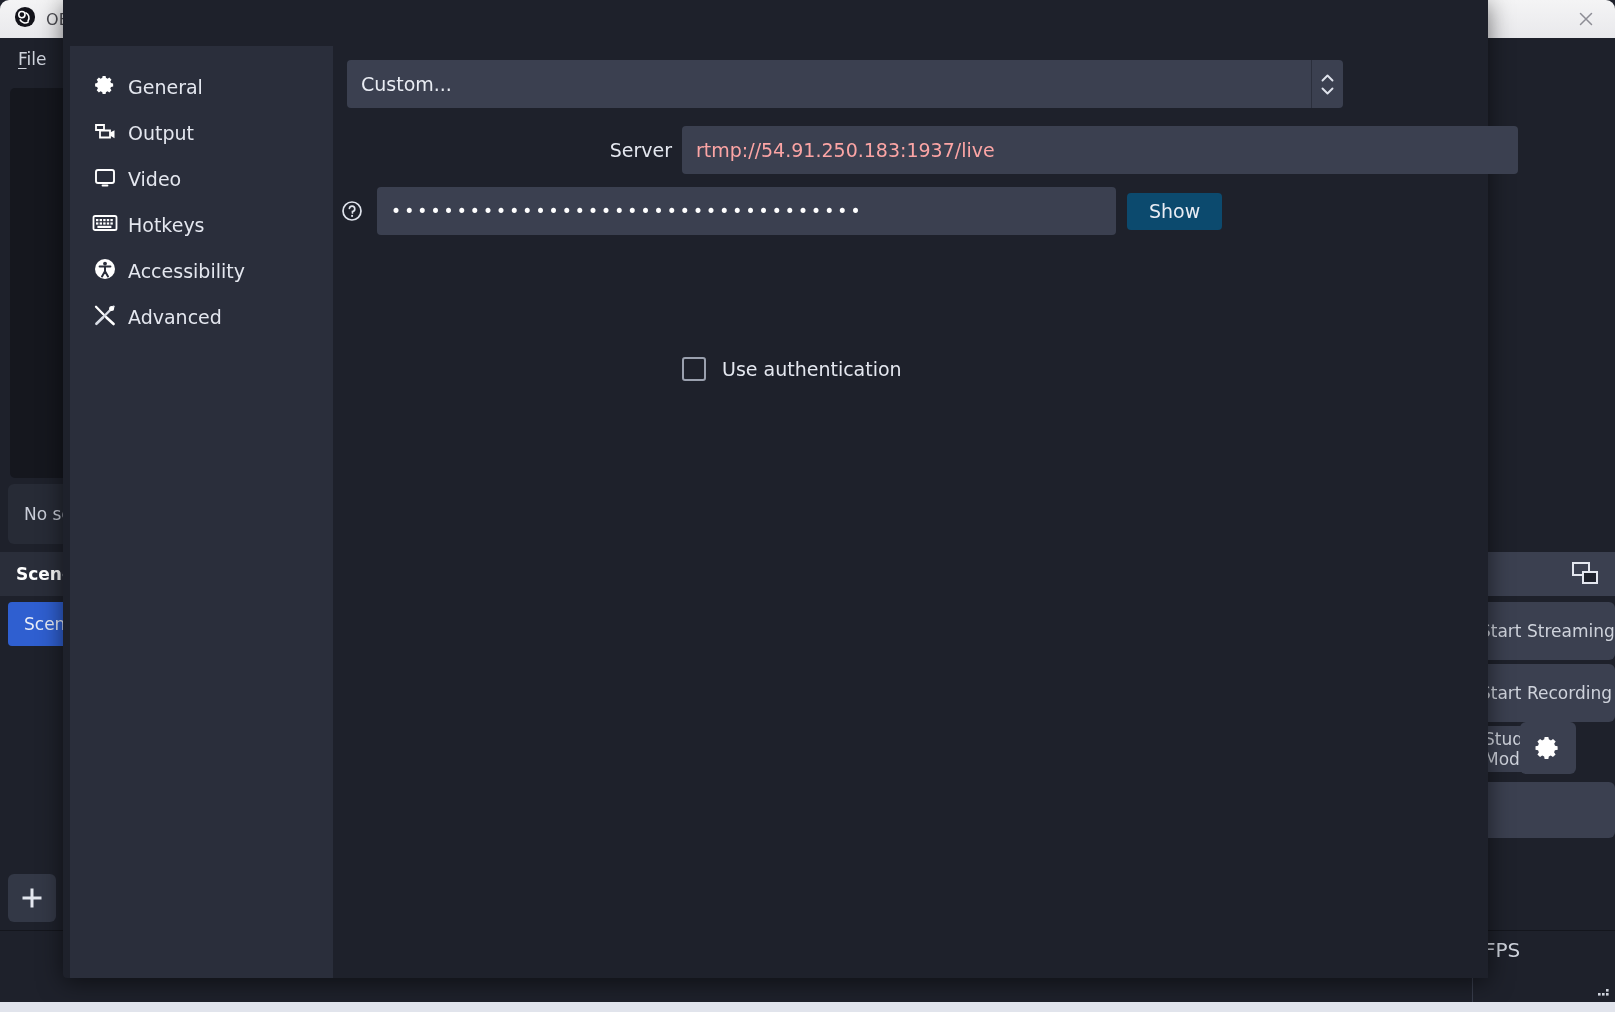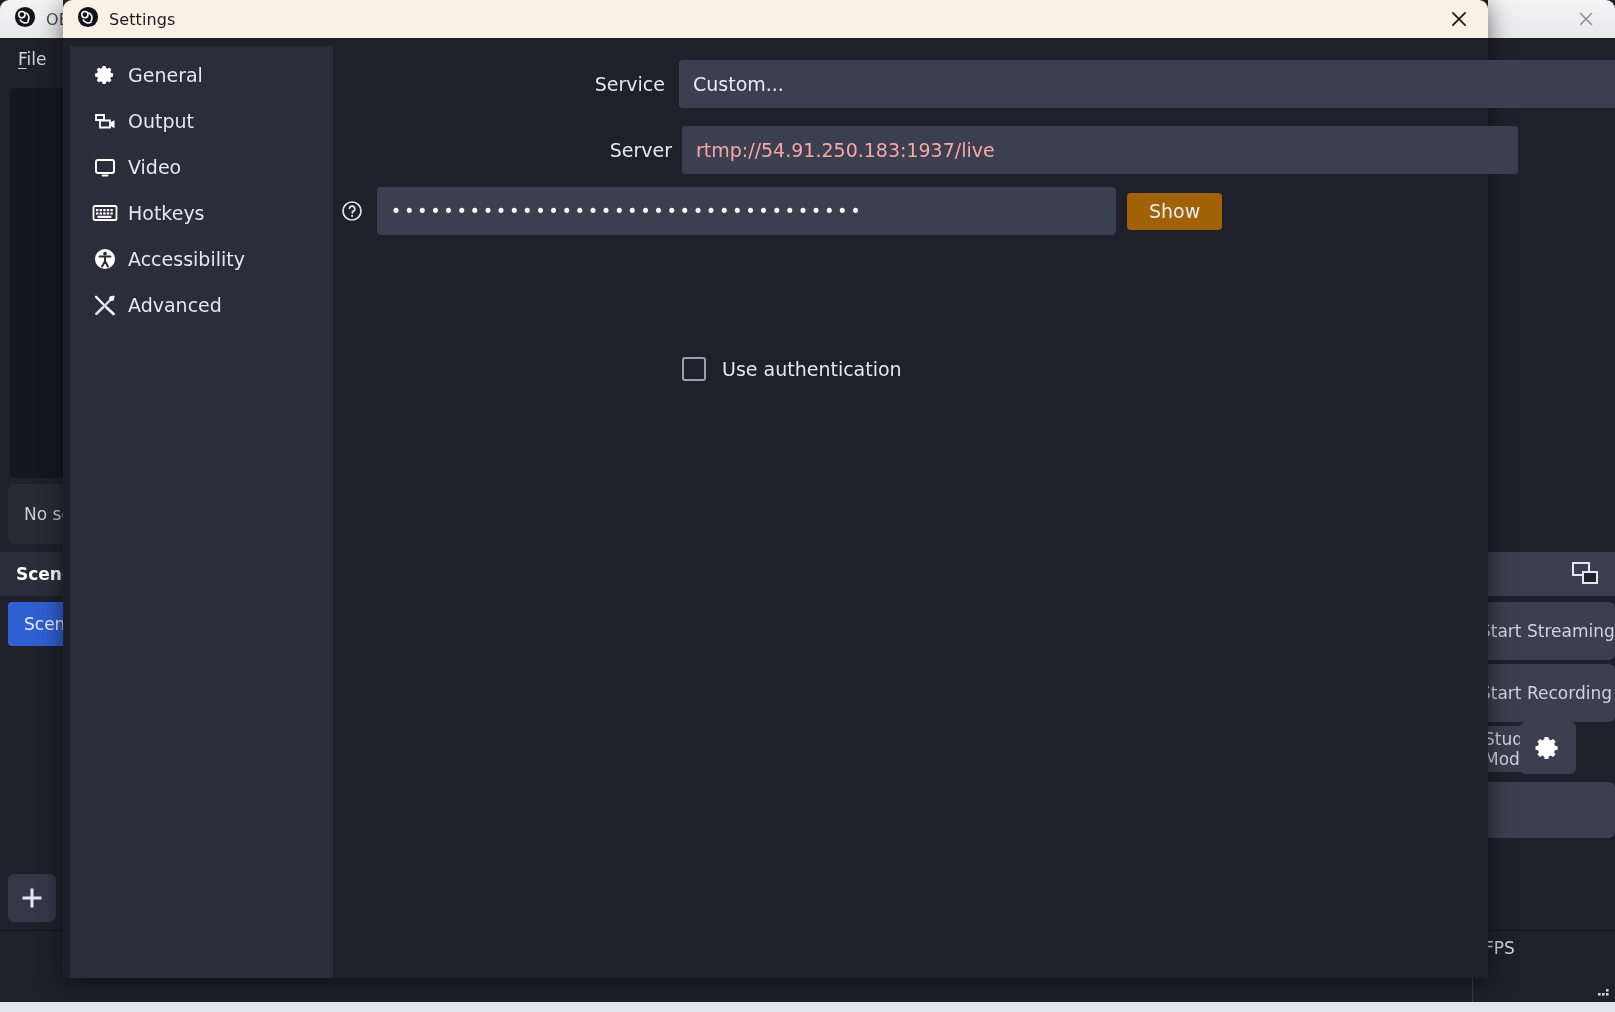--- a/index.html
+++ b/index.html
@@ -110,21 +110,21 @@
   .obs-statusbar {
     position: absolute; left: 0; top: 930px; width: 1615px; height: 72px;
     background: #1e212b; border-top: 1px solid #14161d;
   }
   .status-sep {
     position: absolute; left: 1472px; top: 930px; width: 1px; height: 72px;
     background: #383d4c;
   }
   .fps-text {
     position: absolute; left: 1484px; top: 938px;
-    font-size: 17px; color: #cfd3dc; white-space: nowrap;
+    font-size: 20px; color: #cfd3dc; white-space: nowrap;
   }
   .resize-grip { position: absolute; right: 5px; bottom: 5px; width: 14px; height: 14px; }
 
   
   .dlg {
     position: absolute; left: 63px; top: 0; width: 1425px; height: 978px;
     background: #1e212b;
     border-bottom-left-radius: 4px; border-bottom-right-radius: 4px;
     box-shadow: 0 4px 24px rgba(0,0,0,.55);
   }
@@ -143,21 +143,21 @@
     display: flex; align-items: center; justify-content: center;
     border-top-right-radius: 9px;
   }
 
   .dlg-sidebar {
     position: absolute; left: 7px; top: 46px; width: 263px; height: 932px;
     background: #2a2e3b;
   }
   .nav-item {
     position: relative; height: 46px; margin: 0 4px; border-radius: 5px;
-    display: flex; align-items: center; padding-left: 18px;
+    display: flex; align-items: flex-end; padding-left: 18px;
   }
   .nav-item .ic {
     width: 26px; height: 26px; display: flex; align-items: center; justify-content: center;
     flex: 0 0 26px;
   }
   .nav-item .lb { margin-left: 10px; font-size: 19px; color: #e4e7ef; white-space: nowrap; }
   .nav-item.sel { background: #2f5fd0; }
   .nav-item.sel .lb {
     color: #ffffff; outline: 1px dotted #c9a227; padding: 3px 8px 3px 6px;
     margin-left: 4px; flex: 1; outline-offset: 0px;
@@ -190,21 +190,21 @@
     height: 48px; background: #3b4050; border-radius: 4px;
     display: flex; align-items: center;
   }
   .textfield .val { font-size: 19px; color: #fca5a5; margin-left: 14px; white-space: nowrap; }
   .textfield .dots {
     margin-left: 14px; color: #ffffff; font-size: 17px; letter-spacing: 3.1px;
     white-space: nowrap; line-height: 1;
   }
 
   .btn-show {
-    height: 37px; background: #a16207; border-radius: 4px;
+    height: 37px; background: #0c4a6e; border-radius: 4px;
     display: flex; align-items: center; justify-content: center;
     padding: 0 22px;
   }
   .btn-show span { font-size: 19px; color: #e9ecf3; }
 
   .help-icon { width: 22px; height: 22px; margin-left: 8px; }
 
   .chk-row { position: absolute; display: flex; align-items: center; }
   .chk-box {
     width: 24px; height: 24px; border: 2px solid #9aa0ae;
@@ -299,36 +299,20 @@
         <rect x="10" y="10" width="2.6" height="2.6"></rect>
         <rect x="6" y="10" width="2.6" height="2.6"></rect>
         <rect x="10" y="6" width="2.6" height="2.6"></rect>
         <rect x="2" y="10" width="2.6" height="2.6"></rect>
       </g>
     </svg>
   </div>
 
   <div class="dlg">
 
-    <div class="dlg-titlebar">
-      <span class="logo">
-        <svg width="22" height="22" viewBox="0 0 24 24">
-          <circle cx="12" cy="12" r="11" fill="#13131a"></circle>
-          <circle cx="8.6" cy="9.4" r="3.4" fill="none" stroke="#ffffff" stroke-width="1.7"></circle>
-          <path d="M13 7.5a6 6 0 0 1 2.4 8.6" fill="none" stroke="#ffffff" stroke-width="1.7" stroke-linecap="round"></path>
-          <path d="M15.6 17.4a6 6 0 0 1-8.9-2.2" fill="none" stroke="#ffffff" stroke-width="1.7" stroke-linecap="round"></path>
-        </svg>
-      </span>
-      <span class="dlg-title-text">Settings</span>
-      <div class="dlg-close">
-        <svg width="20" height="20" viewBox="0 0 18 18">
-          <path d="M3.5 3.5 L14.5 14.5 M14.5 3.5 L3.5 14.5" stroke="#1b1b1f" stroke-width="1.6" stroke-linecap="round"></path>
-        </svg>
-      </div>
-    </div>
 
     <div class="dlg-sidebar">
       <div class="nav-spacer"></div>
 
       <div class="nav-item">
         <span class="ic">
           <svg width="24" height="24" viewBox="0 0 24 24">
             <path fill="#ffffff" d="M12 8.4a3.6 3.6 0 1 0 0 7.2 3.6 3.6 0 0 0 0-7.2zm0 5.6a2 2 0 1 1 0-4 2 2 0 0 1 0 4z"></path>
             <path fill="#ffffff" d="M20.2 13.5l-.1-3-2.1-.4c-.2-.6-.4-1.1-.7-1.6l1.2-1.7-2.2-2.2-1.7 1.2c-.5-.3-1-.5-1.6-.7l-.4-2.1h-3l-.4 2.1c-.6.2-1.1.4-1.6.7L5.9 4.6 3.7 6.8l1.2 1.7c-.3.5-.5 1-.7 1.6l-2.1.4v3l2.1.4c.2.6.4 1.1.7 1.6l-1.2 1.7 2.2 2.2 1.7-1.2c.5.3 1 .5 1.6.7l.4 2.1h3l.4-2.1c.6-.2 1.1-.4 1.6-.7l1.7 1.2 2.2-2.2-1.2-1.7c.3-.5.5-1 .7-1.6l2.2-.4z"></path>
           </svg>
@@ -403,21 +387,20 @@
             <circle cx="18.6" cy="5.4" r="2.5" fill="#ffffff"></circle>
           </svg>
         </span>
         <span class="lb">Advanced</span>
       </div>
     </div>
 
     <div class="dlg-content">
 
       <div class="form-row" style="left:0px; top:14px;">
-        <div class="form-label" style="width:332px;">Service</div>
         <div class="combo" style="width:996px; margin-left:14px;">
           <span class="val">Custom...</span>
           <span class="spin">
             <svg width="13" height="8" viewBox="0 0 13 8">
                 <path d="M1.5 6.5 L6.5 1.5 L11.5 6.5" fill="none" stroke="#dfe3ec" stroke-width="1.9" stroke-linecap="round" stroke-linejoin="round"></path>
               </svg>
             <svg width="13" height="8" viewBox="0 0 13 8">
                 <path d="M1.5 1.5 L6.5 6.5 L11.5 1.5" fill="none" stroke="#dfe3ec" stroke-width="1.9" stroke-linecap="round" stroke-linejoin="round"></path>
               </svg>
           </span>

